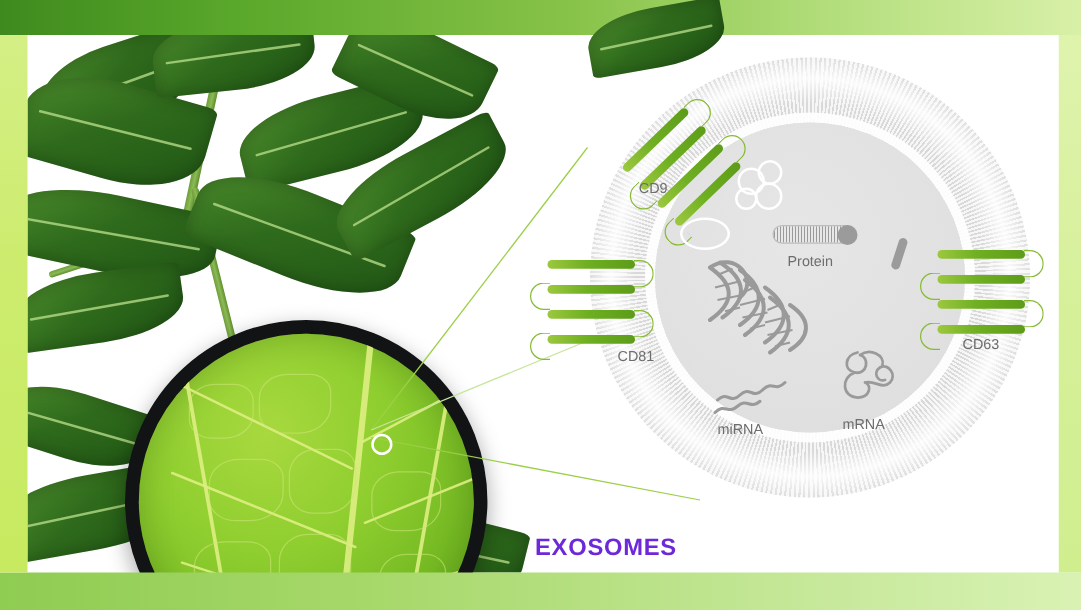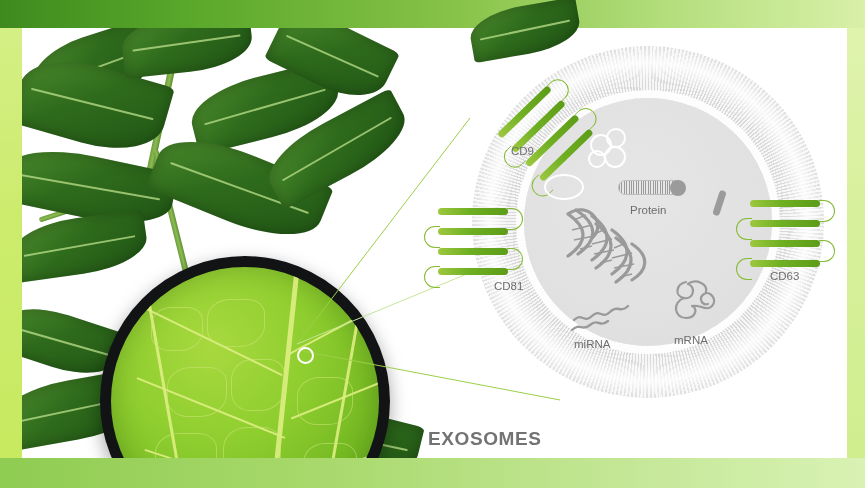--- a/index.html
+++ b/index.html
@@ -147,21 +147,21 @@
     background: transparent;
   }
   .rod-gray {
     position: absolute; width: 7px; height: 26px; border-radius: 4px;
     background: #9b9b9b; transform: rotate(18deg);
   }
 
   .title {
     position: absolute; left: 428px; top: 428px;
     font-size: 19px; font-weight: bold; letter-spacing: .6px;
-    color: #737373; font-family: "Liberation Sans", sans-serif;
+    color: #6d28d9; font-family: "Liberation Sans", sans-serif;
   }
 </style>
 </head>
 <body>
 
 <div id="stage">
 
   <div class="leaf-photo">
     <div class="stem" style="left:140px;top:-5px;width:7px;height:150px;transform:rotate(12deg);"></div>
     <div class="stem" style="left:150px;top:120px;width:6px;height:160px;transform:rotate(-14deg);"></div>

